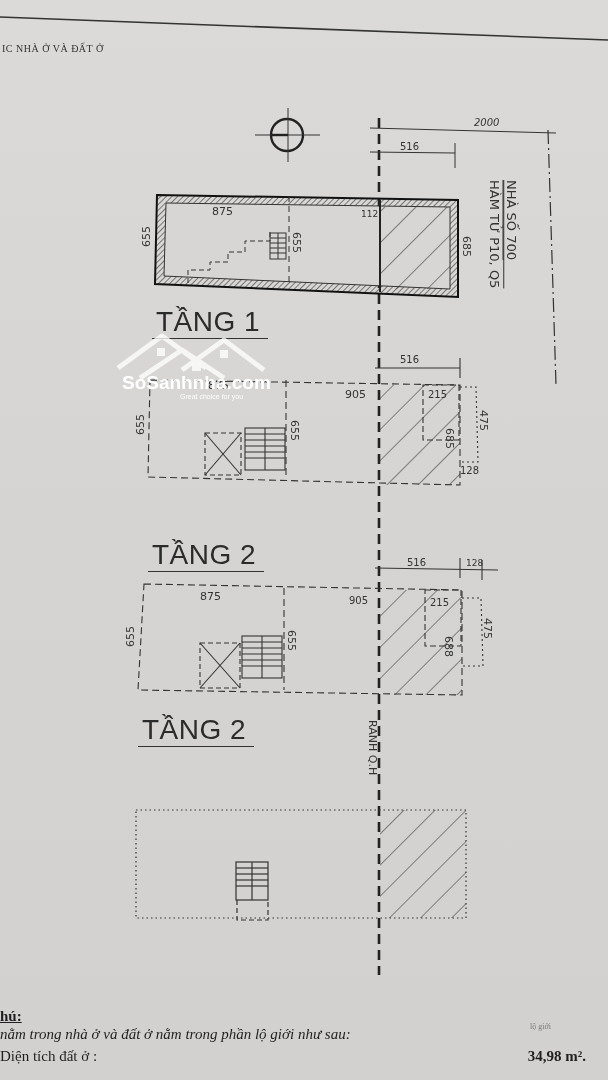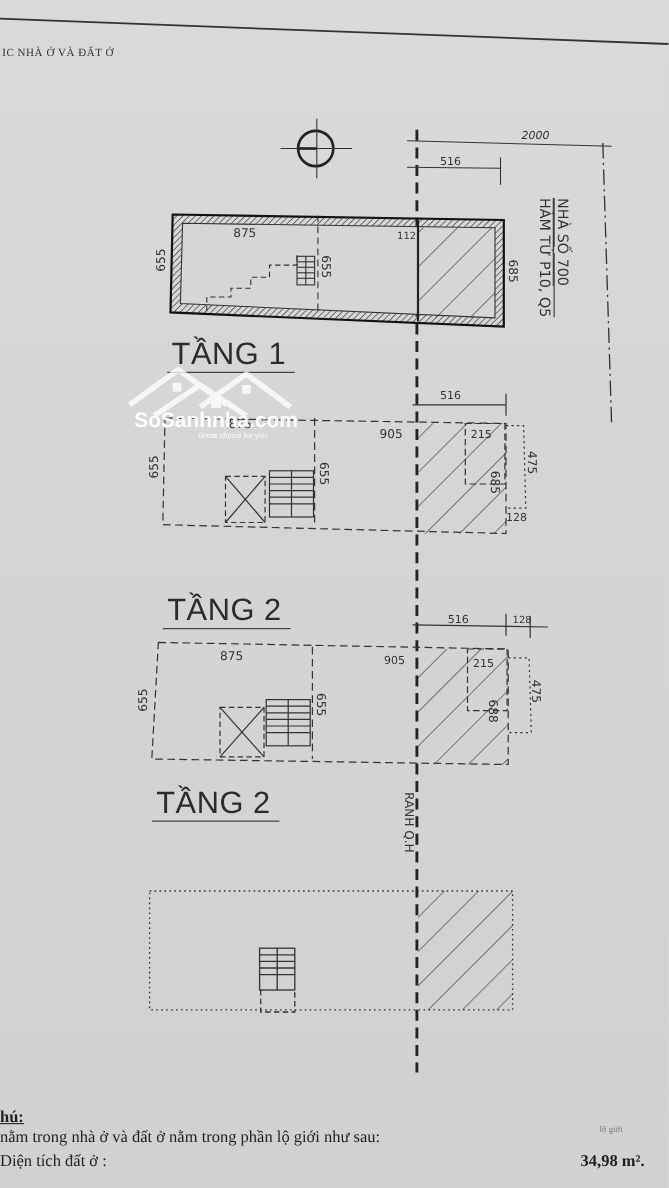--- a/index.html
+++ b/index.html
@@ -24,21 +24,21 @@
   .ranh { position: absolute; left: 366px; top: 720px; font-family: "DejaVu Sans", sans-serif; font-size: 11px;
     writing-mode: vertical-rl; color:#333; line-height: 1.05; }
   .watermark { position: absolute; left: 112px; top: 330px; width: 160px; height: 72px; opacity: .85; }
   .wm-brand { position: absolute; left: 122px; top: 372px; font-family: "Liberation Sans", sans-serif;
     font-size: 19px; font-weight: bold; color: #fff; }
   .wm-tag { position: absolute; left: 180px; top: 393px; font-size: 7px; color: #fff; }
   .notes { position: absolute; left: 0; top: 1008px; width: 608px;
     font-family: "Liberation Serif", serif; font-size: 15px; color: #1f1f1f; }
   .notes .line { position: absolute; left: 0; white-space: nowrap; }
   .notes .area-val { position: absolute; right: 22px; font-weight: bold; }
-  .faint { position: absolute; right: 42px; top: 14px; font-size: 8px; color: #777; }
+  .faint { position: absolute; right: 57px; top: 14px; font-size: 8px; color: #777; }
 </style>
 </head>
 <body>
 
 <div class="page">
 
   <div class="header-text">IC NHÀ Ở VÀ ĐẤT Ở</div>
 
   <svg class="plan" width="608" height="1080">
     <defs>
@@ -197,18 +197,18 @@
       <rect x="45" y="18" width="8" height="8"></rect>
         <rect x="80" y="32" width="9" height="9"></rect>
         <rect x="108" y="20" width="8" height="8"></rect>
     </g>
   </svg>
   <div class="wm-brand">SoSanhnha.com</div>
   <div class="wm-tag">Great choice for you</div>
 
   <div class="notes">
     <div class="line" style="top:0;font-weight:bold;text-decoration:underline;">hú:</div>
-    <div class="line" style="top:18px;">nằm trong nhà ở và đất ở nằm trong phần lộ giới như sau:</div>
+    <div class="line" style="top:18px;font-style:italic;">nằm trong nhà ở và đất ở nằm trong phần lộ giới như sau:</div>
     <div class="faint">lộ giới</div>
     <div class="line" style="top:40px;">Diện tích đất ở :</div>
     <div class="area-val" style="top:40px;">34,98 m².</div>
   </div>
 </div>
 
 </body></html>

